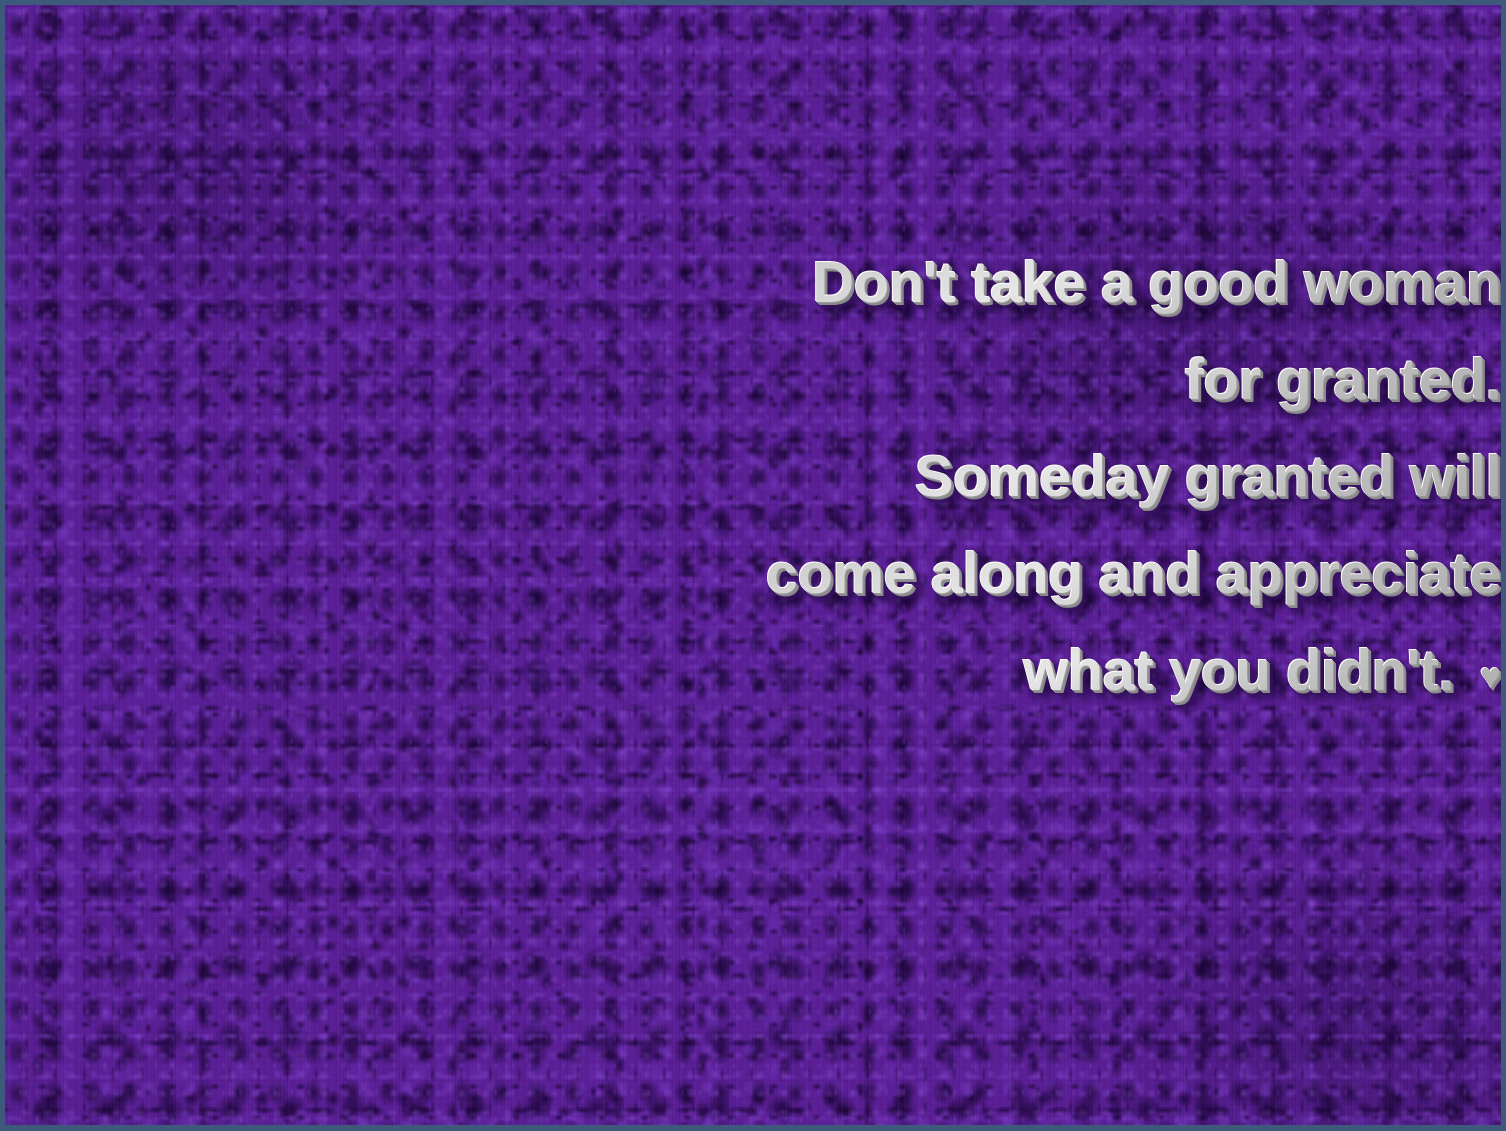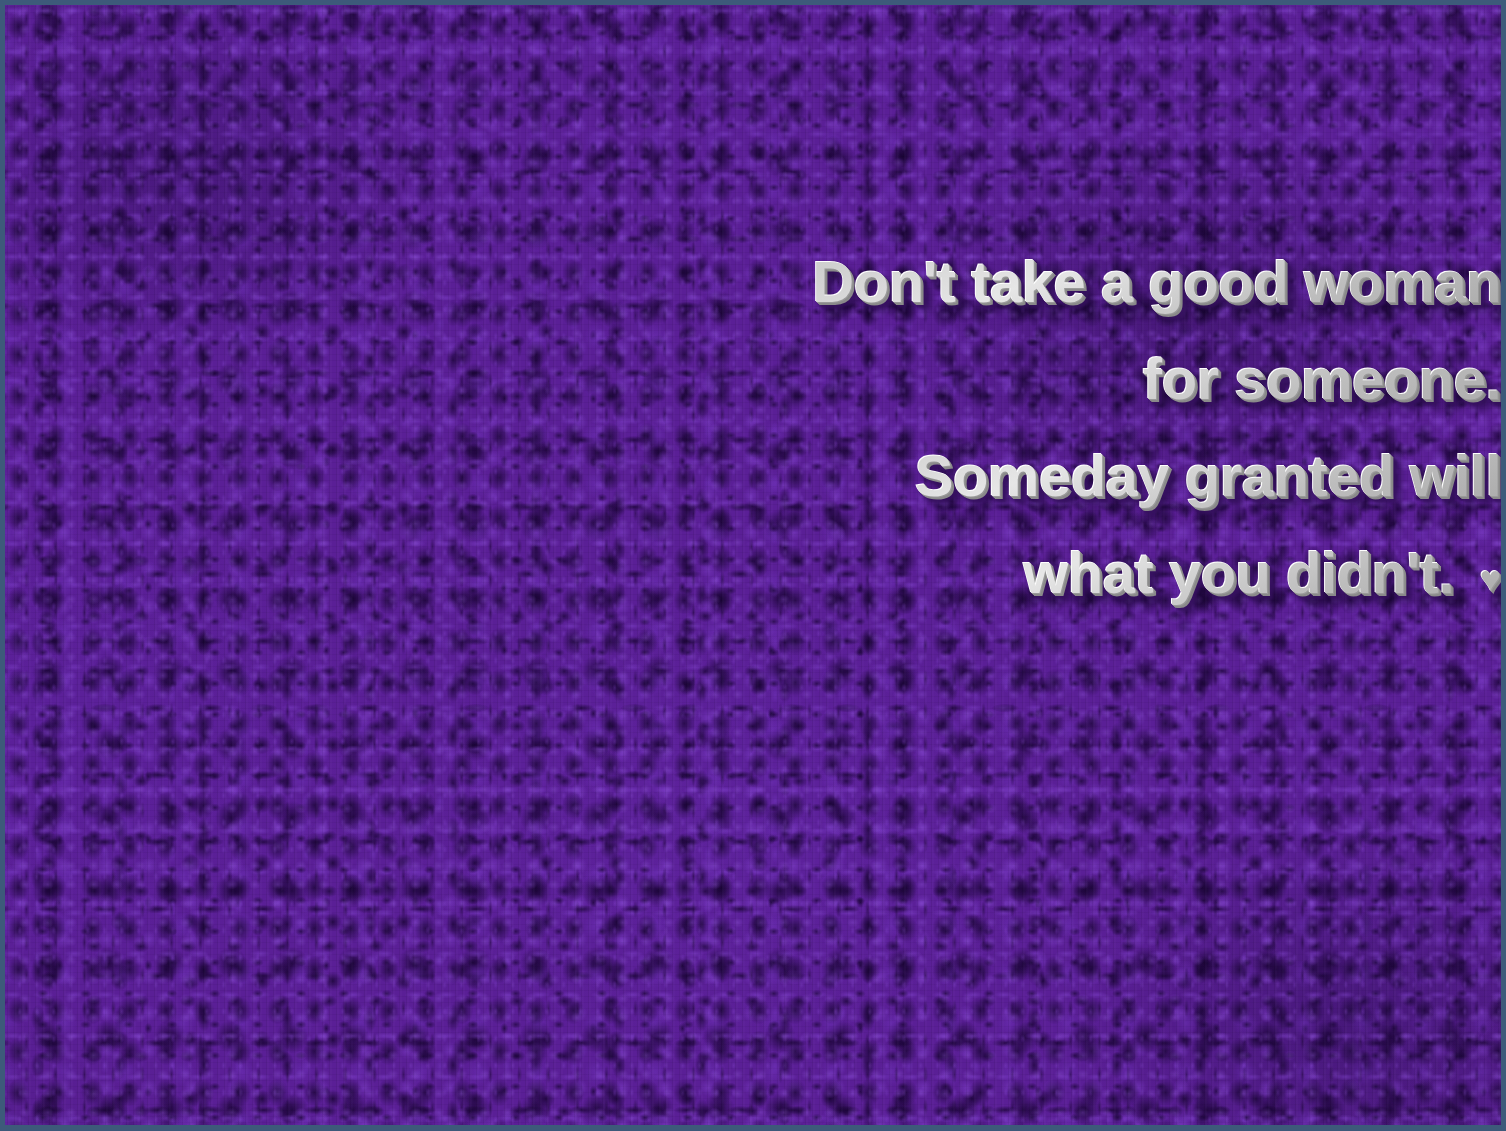--- a/index.html
+++ b/index.html
@@ -163,19 +163,20 @@
     <div class="tex tex-blotch"></div>
     <div class="tex tex-dark-a"></div>
     <div class="tex tex-light-a"></div>
     <div class="tex tex-dark-b"></div>
     <div class="tex tex-light-b"></div>
     <div class="tex tex-weave"></div>
     <div class="tex tex-vignette"></div>
 
     <div id="quote">
       <span class="line">Don't take a good woman</span>
-      <span class="line">for someone.</span>
+      <span class="line">for granted.</span>
       <span class="line">Someday granted will</span>
+      <span class="line">come along and appreciate</span>
       <span class="line"><span>what you didn't.</span><span class="sp"> </span><span class="heart">♥</span></span>
     </div>
 
   </div>
 </div>
 
 </body></html>

